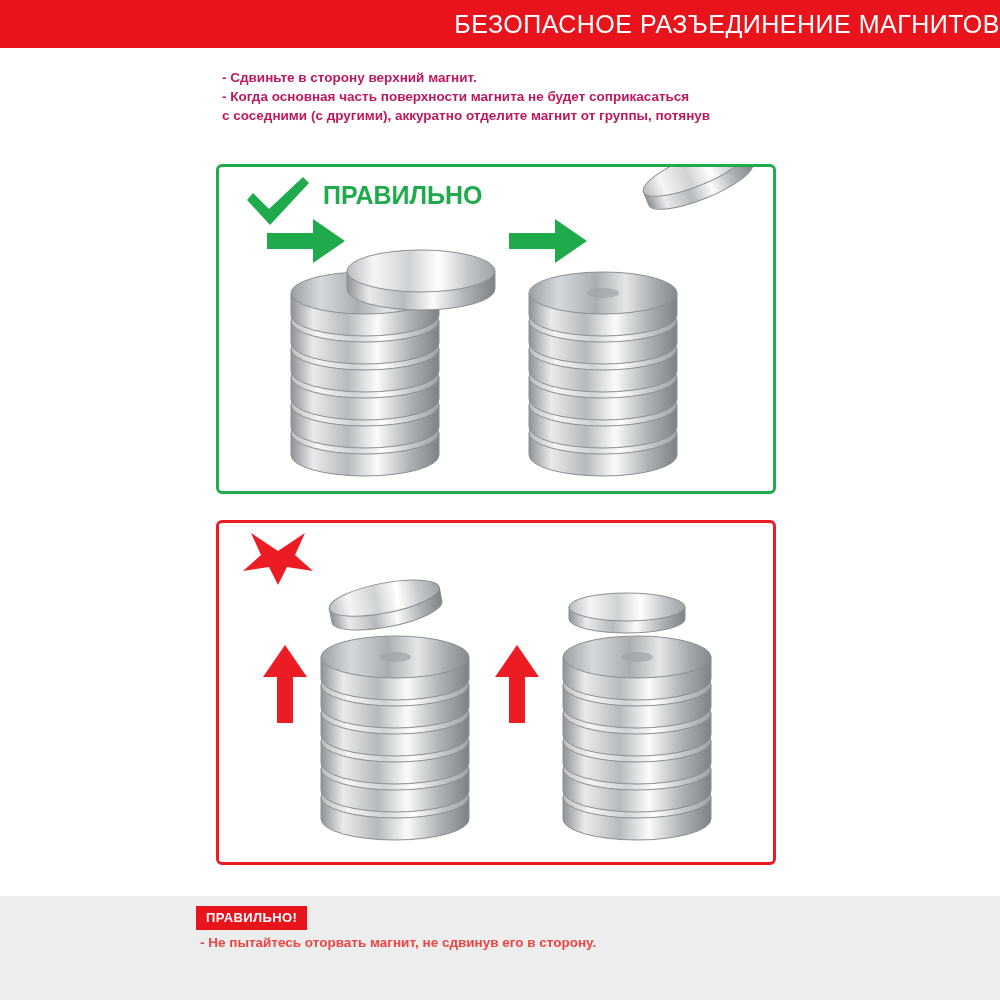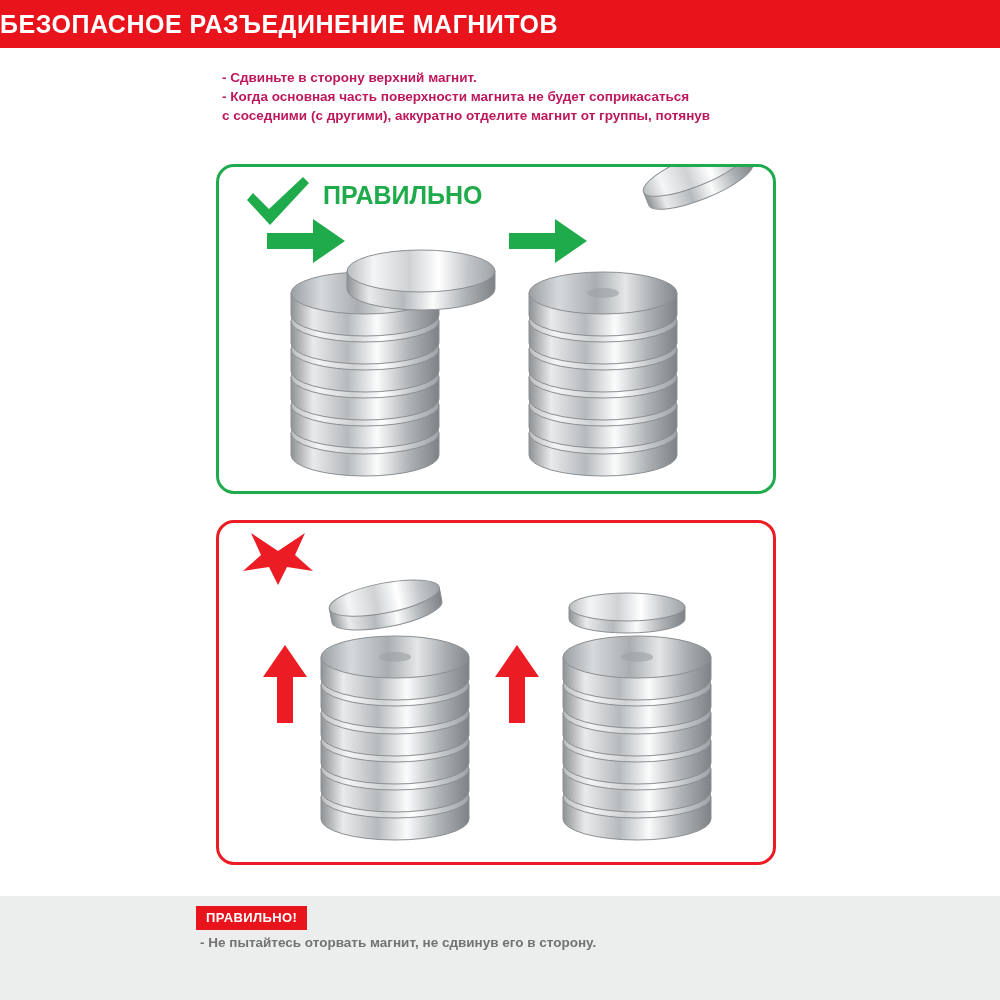--- a/index.html
+++ b/index.html
@@ -22,45 +22,45 @@
     width: 1000px;
     height: 48px;
     background: #e8131b;
   }
   .header-title {
     position: absolute;
     left: 0; top: 0;
     width: 1000px;
     height: 48px;
     line-height: 48px;
-    text-align: left;
+    text-align: right;
     color: #ffffff;
     font-size: 25px;
-    font-weight: bold;
+    font-weight: normal;
     letter-spacing: 0.5px;
     white-space: nowrap;
   }
 
   
   .intro {
     position: absolute;
     left: 222px;
     top: 68px;
     width: 620px;
     color: #be185d;
     font-size: 13.5px;
     font-weight: bold;
     line-height: 19px;
   }
   .intro-line { white-space: pre-wrap; }
 
   
   .panel {
     position: absolute;
-    border-radius: 18px;
+    border-radius: 6px;
     background: #ffffff;
     box-sizing: border-box;
   }
   .panel-correct {
     left: 216px;
     top: 164px;
     width: 560px;
     height: 330px;
     border: 3px solid #1faa4b;
   }
@@ -107,21 +107,21 @@
     font-weight: bold;
     padding: 4px 10px 5px 10px;
     letter-spacing: 0.4px;
     white-space: nowrap;
   }
   .footer-notes {
     position: absolute;
     left: 200px;
     top: 932px;
     width: 700px;
-    color: #737373;
+    color: #ef4444;
     font-size: 13.5px;
     font-weight: bold;
     line-height: 21px;
   }
   .note-line { white-space: pre-wrap; }
 
   svg { display: block; }
   .scene { position: absolute; left: 0; top: 0; }
 </style>
 </head>

